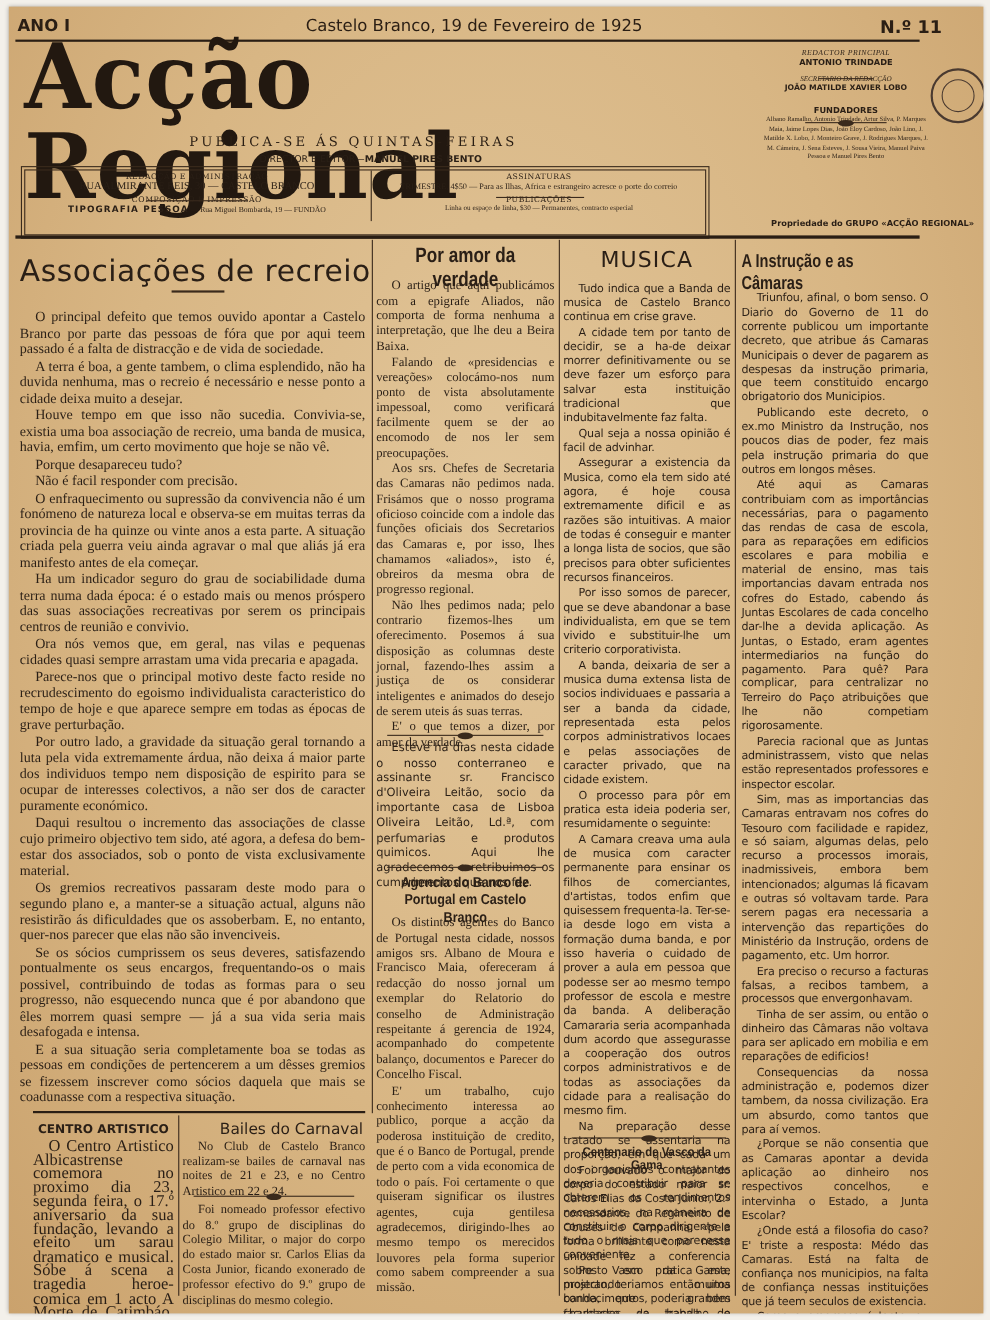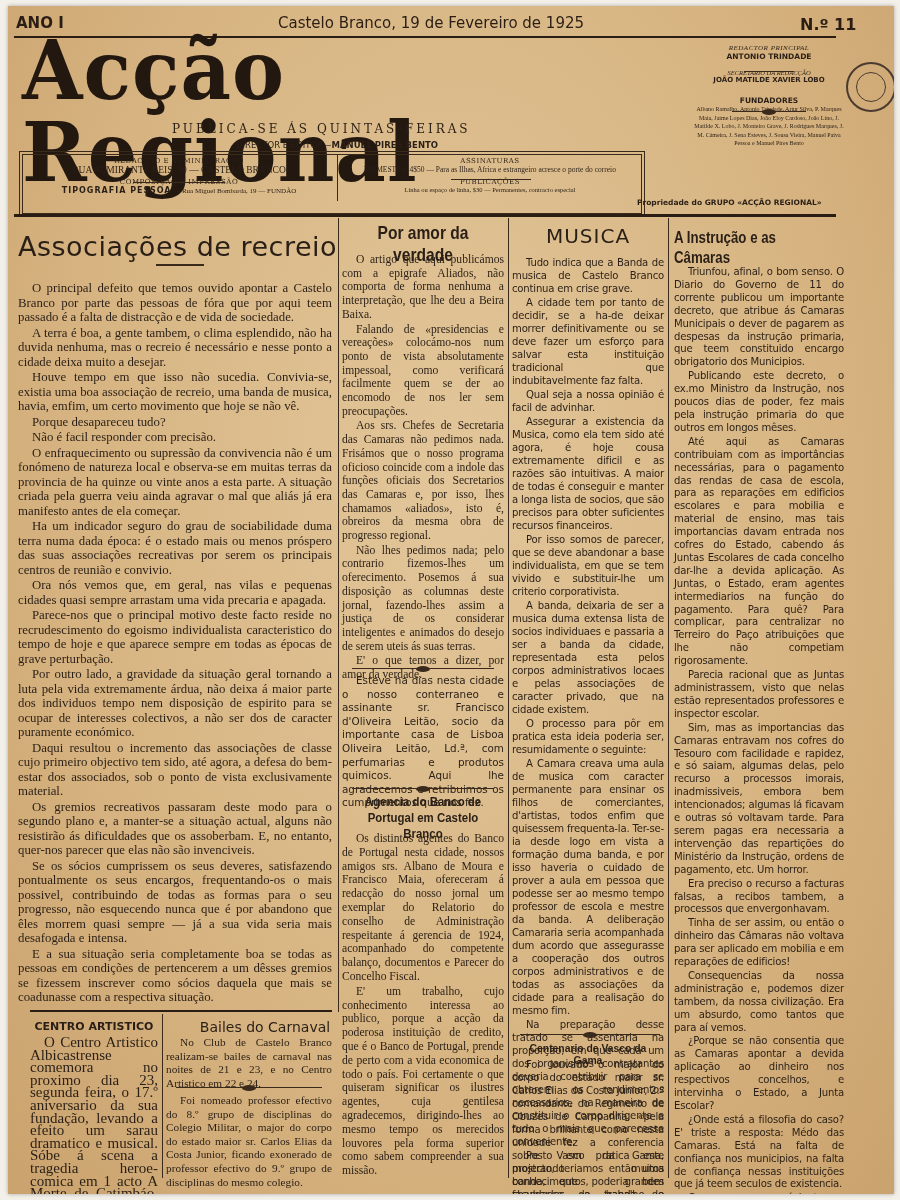--- a/index.html
+++ b/index.html
@@ -86,21 +86,21 @@
   <div class="abs center" style="left:684px; top:38px; width:154px; font-family:'Liberation Serif',serif;">
     <div style="font-size:7px; font-style:italic; letter-spacing:0.5px;">REDACTOR PRINCIPAL</div>
     <div class="h-sans" style="font-size:7.5px; font-weight:bold;">ANTONIO TRINDADE</div>
     <div class="hrule" style="left:52px; width:50px; top:27px;"></div>
     <div style="font-size:6.5px; font-style:italic; margin-top:8px;">SECRETARIO DA REDACÇÃO</div>
     <div class="h-sans" style="font-size:7px; font-weight:bold;">JOÃO MATILDE XAVIER LOBO</div>
     <div class="ornament" style="left:40px; width:74px; top:67px; height:1px;"></div>
     <div class="h-sans" style="font-size:7.5px; font-weight:bold; margin-top:12px;">FUNDADORES</div>
     <div style="font-size:6px; line-height:8.6px; padding:0 2px;">Albano Ramalho, Antonio Trindade, Artur Silva, P. Marques Maia, Jaime Lopes Dias, João Eloy Cardoso, João Lino, J. Matilde X. Lobo, J. Monteiro Grave, J. Rodrigues Marques, J. M. Cámeira, J. Sena Esteves, J. Sousa Vieira, Manuel Paiva Pessoa e Manuel Pires Bento</div>
   </div>
-  <div class="abs h-sans" style="left:629px; top:192px; font-size:7.5px; font-weight:bold;">Propriedade do GRUPO «ACÇÃO REGIONAL»</div>
+  <div class="abs h-sans" style="left:693px; top:192px; font-size:7.5px; font-weight:bold;">Propriedade do GRUPO «ACÇÃO REGIONAL»</div>
 
   <div class="stamp">
     <div class="stamp-inner"></div>
   </div>
 
   <div class="rule" style="left:6px; top:208px; width:822px; height:3px;"></div>
 
   <div class="vrule" style="left:330px; top:212px; height:794px;"></div>
   <div class="vrule" style="left:500px; top:212px; height:960px;"></div>
   <div class="vrule" style="left:660px; top:212px; height:960px;"></div>

